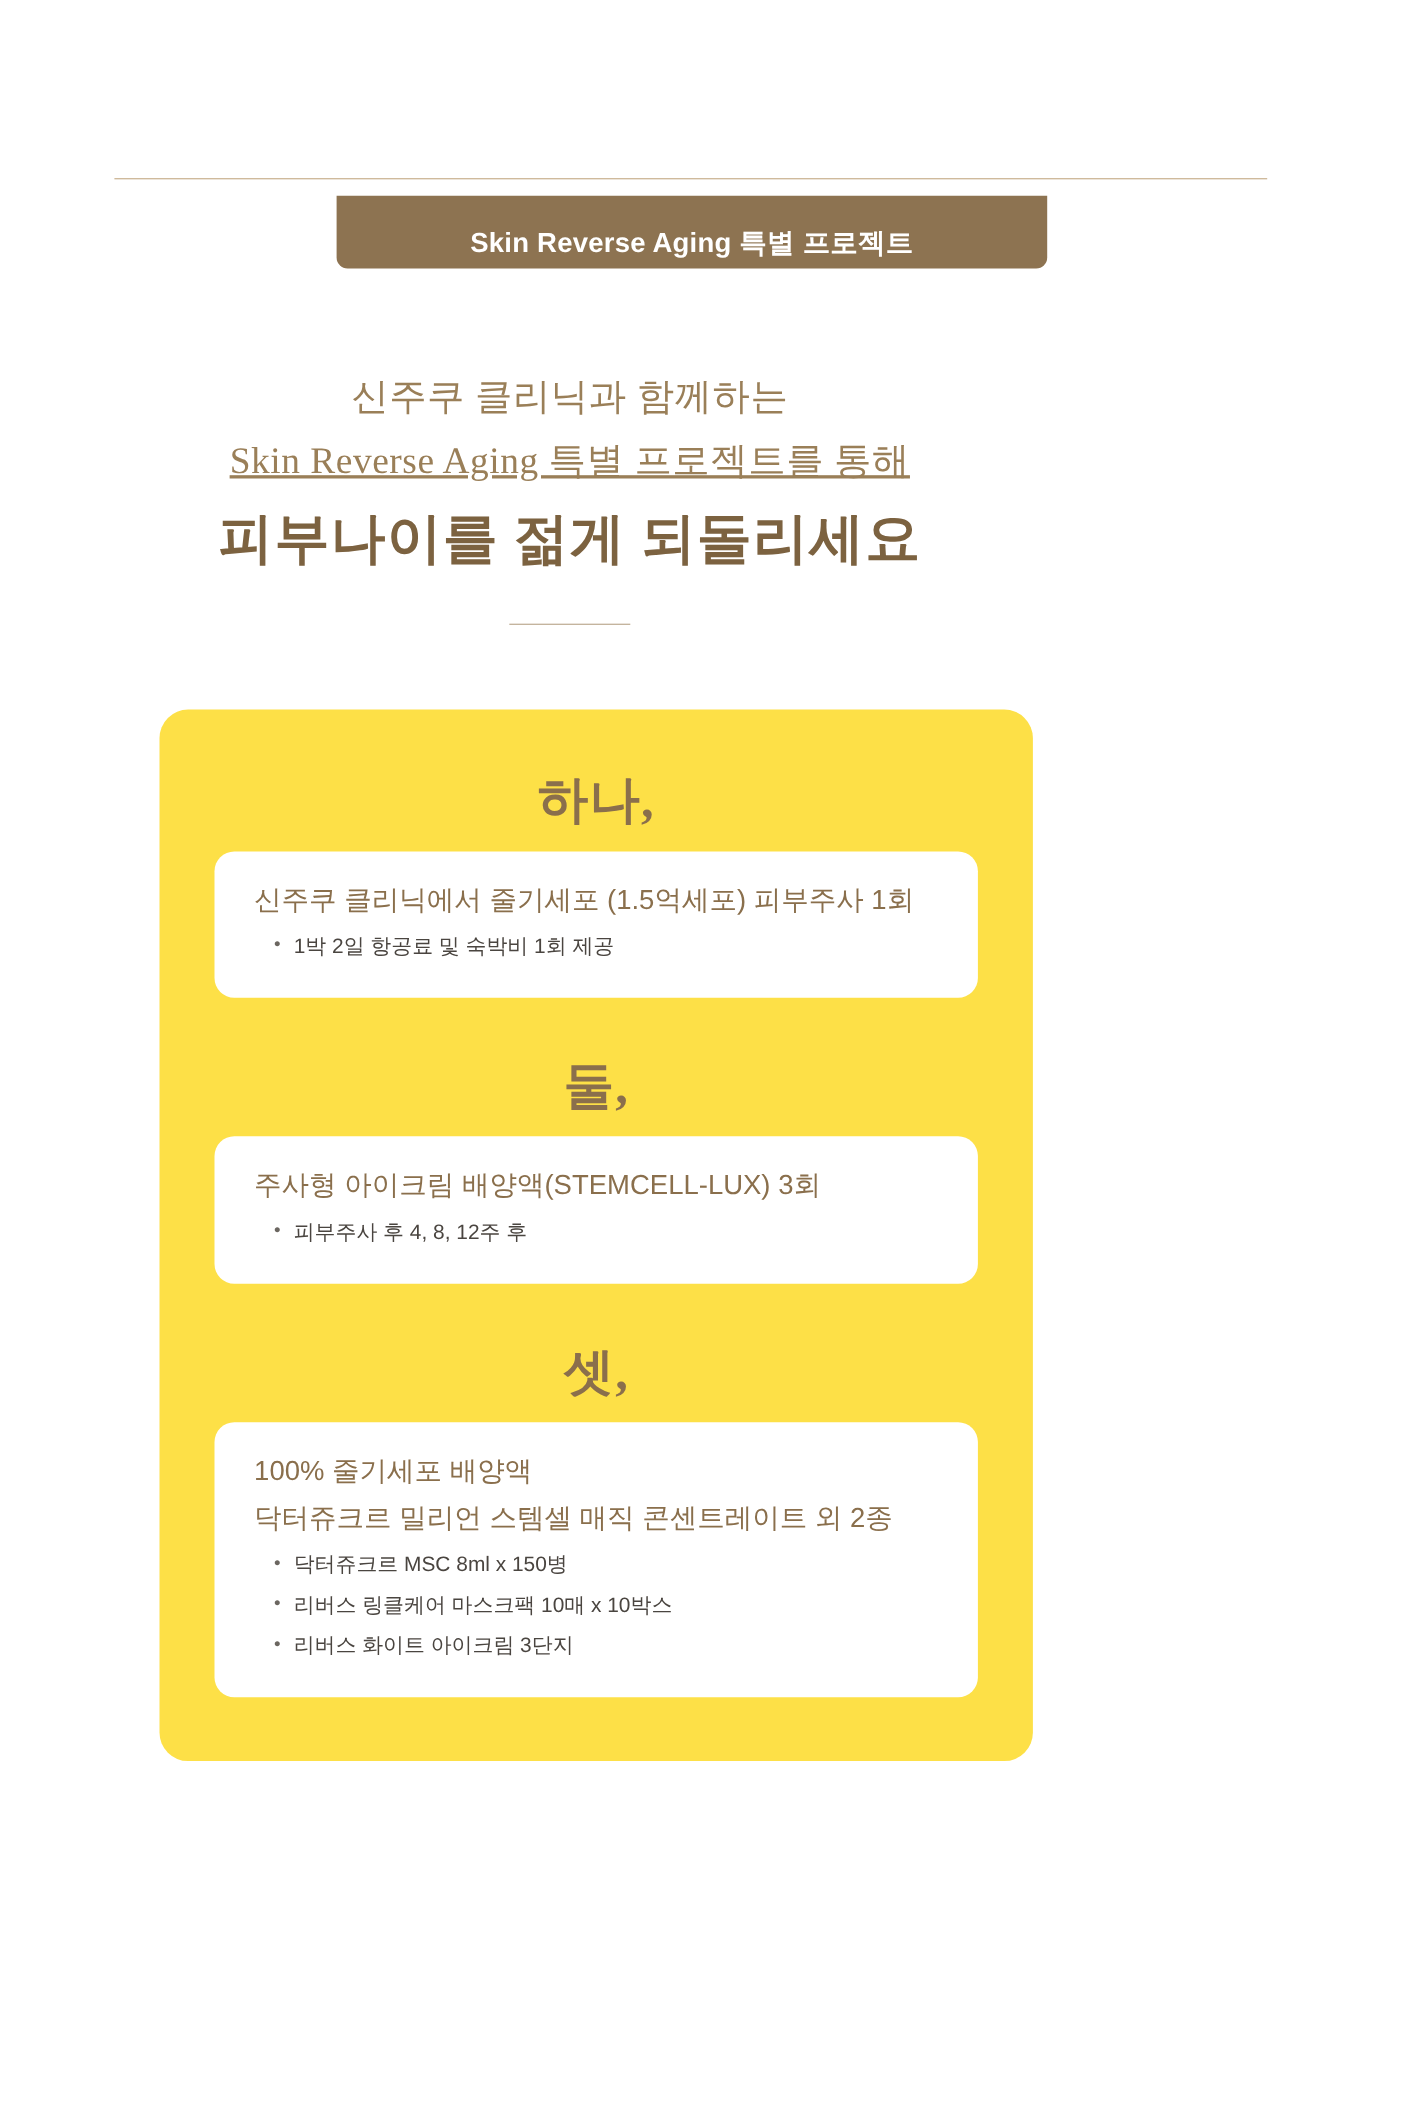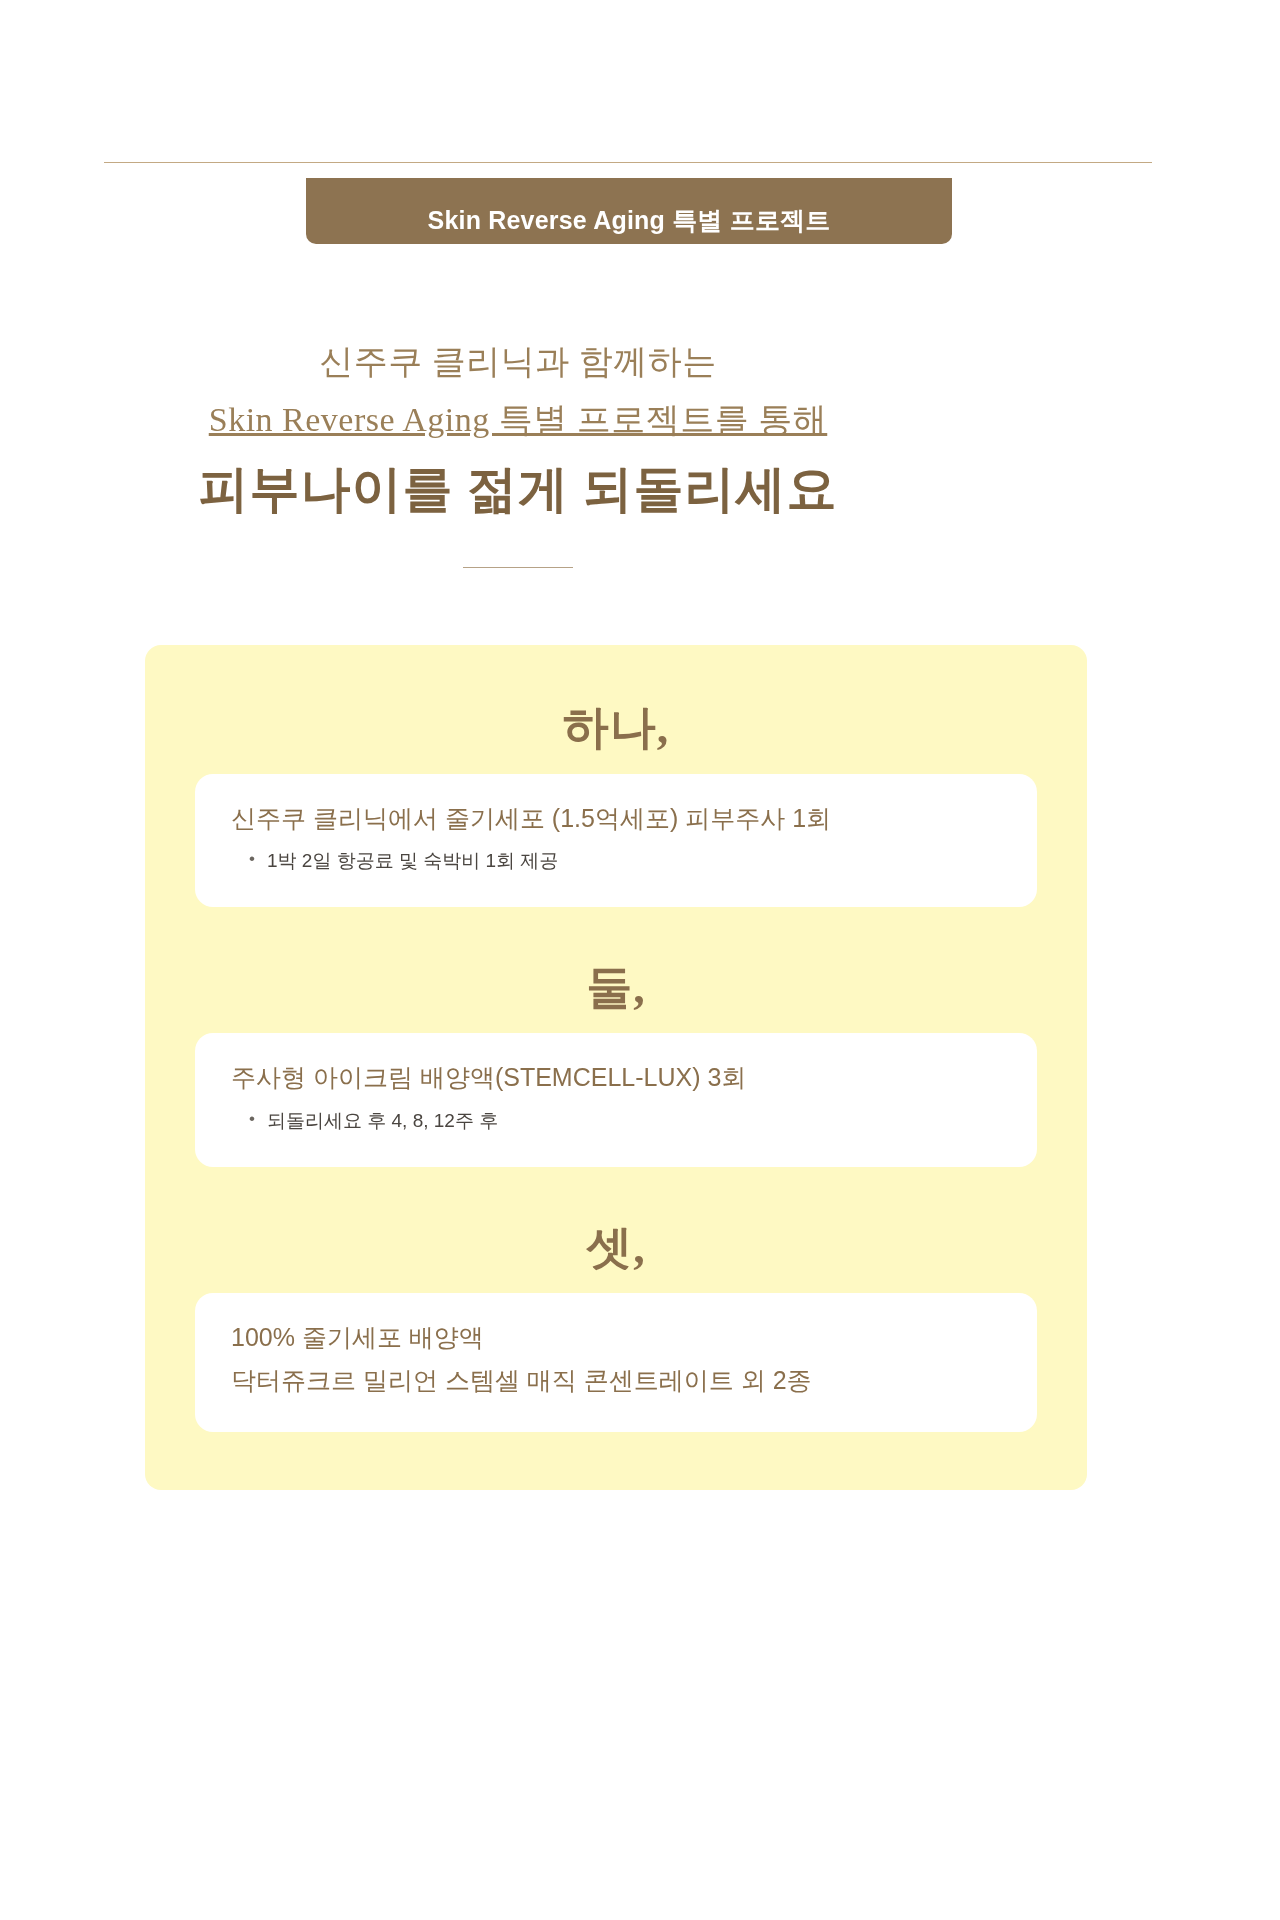--- a/index.html
+++ b/index.html
@@ -98,23 +98,23 @@
     height: 1px;
     background: #b6a287;
     margin: 46px auto 0 auto;
   }
 
   
   .panel {
     position: absolute;
     top: 645px;
     left: 145px;
-    width: 942px;
-    background: #fef9c3;
-    border-radius: 16px;
+    width: 794px;
+    background: #fde047;
+    border-radius: 26px;
     padding: 40px 0 58px 0;
     box-sizing: border-box;
   }
 
   .step-num {
     text-align: center;
     font-family: "Liberation Serif", serif;
     font-size: 46px;
     font-weight: bold;
     color: #8a6f4c;
@@ -203,27 +203,32 @@
         <li>1박 2일 항공료 및 숙박비 1회 제공</li>
       </ul>
     </div>
 
     <div class="spacer-lg"></div>
 
     <div class="step-num">둘,</div>
     <div class="white-card">
       <p class="card-title">주사형 아이크림 배양액(STEMCELL-LUX) 3회</p>
       <ul class="bullets">
-        <li>되돌리세요 후 4, 8, 12주 후</li>
+        <li>피부주사 후 4, 8, 12주 후</li>
       </ul>
     </div>
 
     <div class="spacer-lg"></div>
 
     <div class="step-num">셋,</div>
     <div class="white-card">
       <p class="card-title">100% 줄기세포 배양액</p>
       <p class="card-title sub">닥터쥬크르 밀리언 스템셀 매직 콘센트레이트 외 2종</p>
+      <ul class="bullets">
+        <li>닥터쥬크르 MSC 8ml x 150병</li>
+        <li>리버스 링클케어 마스크팩 10매 x 10박스</li>
+        <li>리버스 화이트 아이크림 3단지</li>
+      </ul>
     </div>
 
 
   </div>
 </div>
 
 </body></html>

